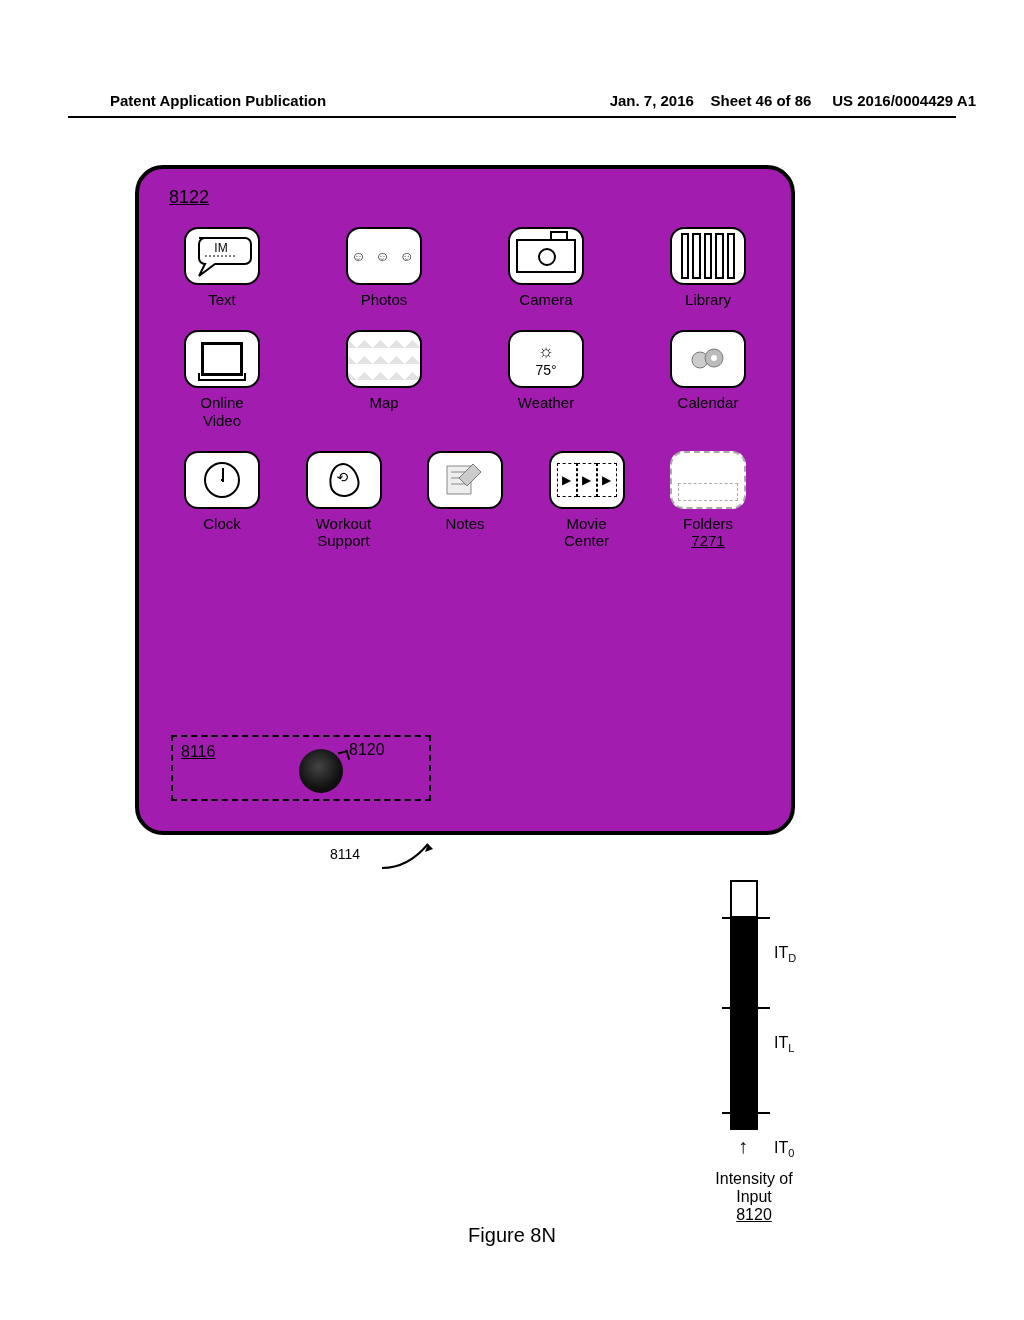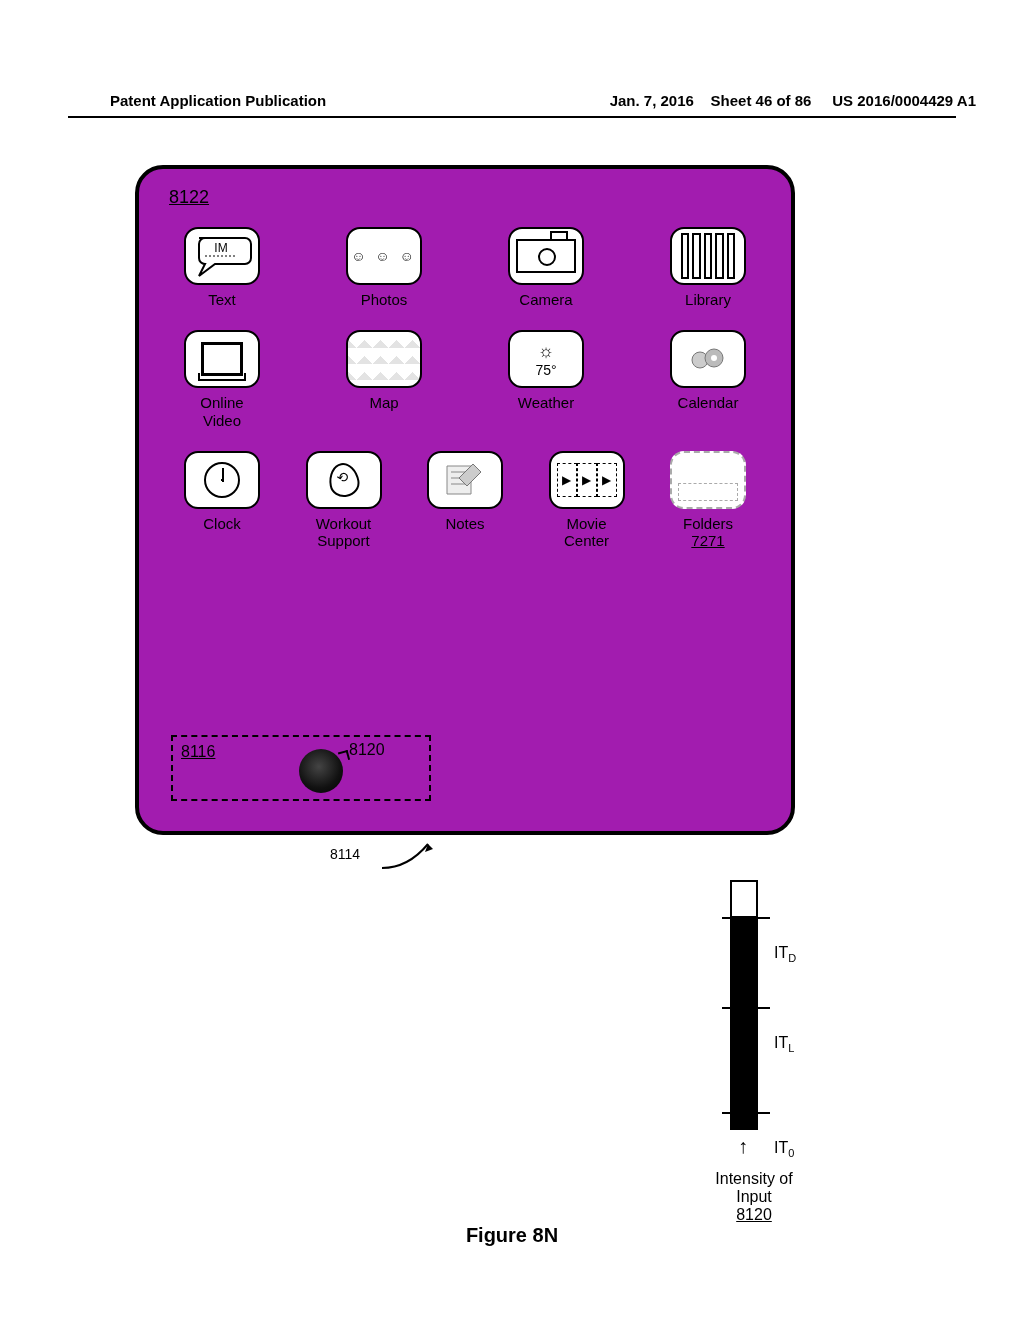--- a/index.html
+++ b/index.html
@@ -234,21 +234,21 @@
     text-align: center;
     font-size: 16px;
   }
   .meter-cap .u { text-decoration: underline; }
 
   .figcap {
     position: absolute;
     top: 1224px; left: 0; right: 0;
     text-align: center;
     font-size: 20px;
-    font-weight: bold;
+    font-weight: normal;
   }
 </style>
 </head>
 <body>
 
 <div class="header">
   <span>Patent Application Publication</span>
   <span class="right">
     <span>Jan. 7, 2016</span>
     &nbsp;&nbsp;

